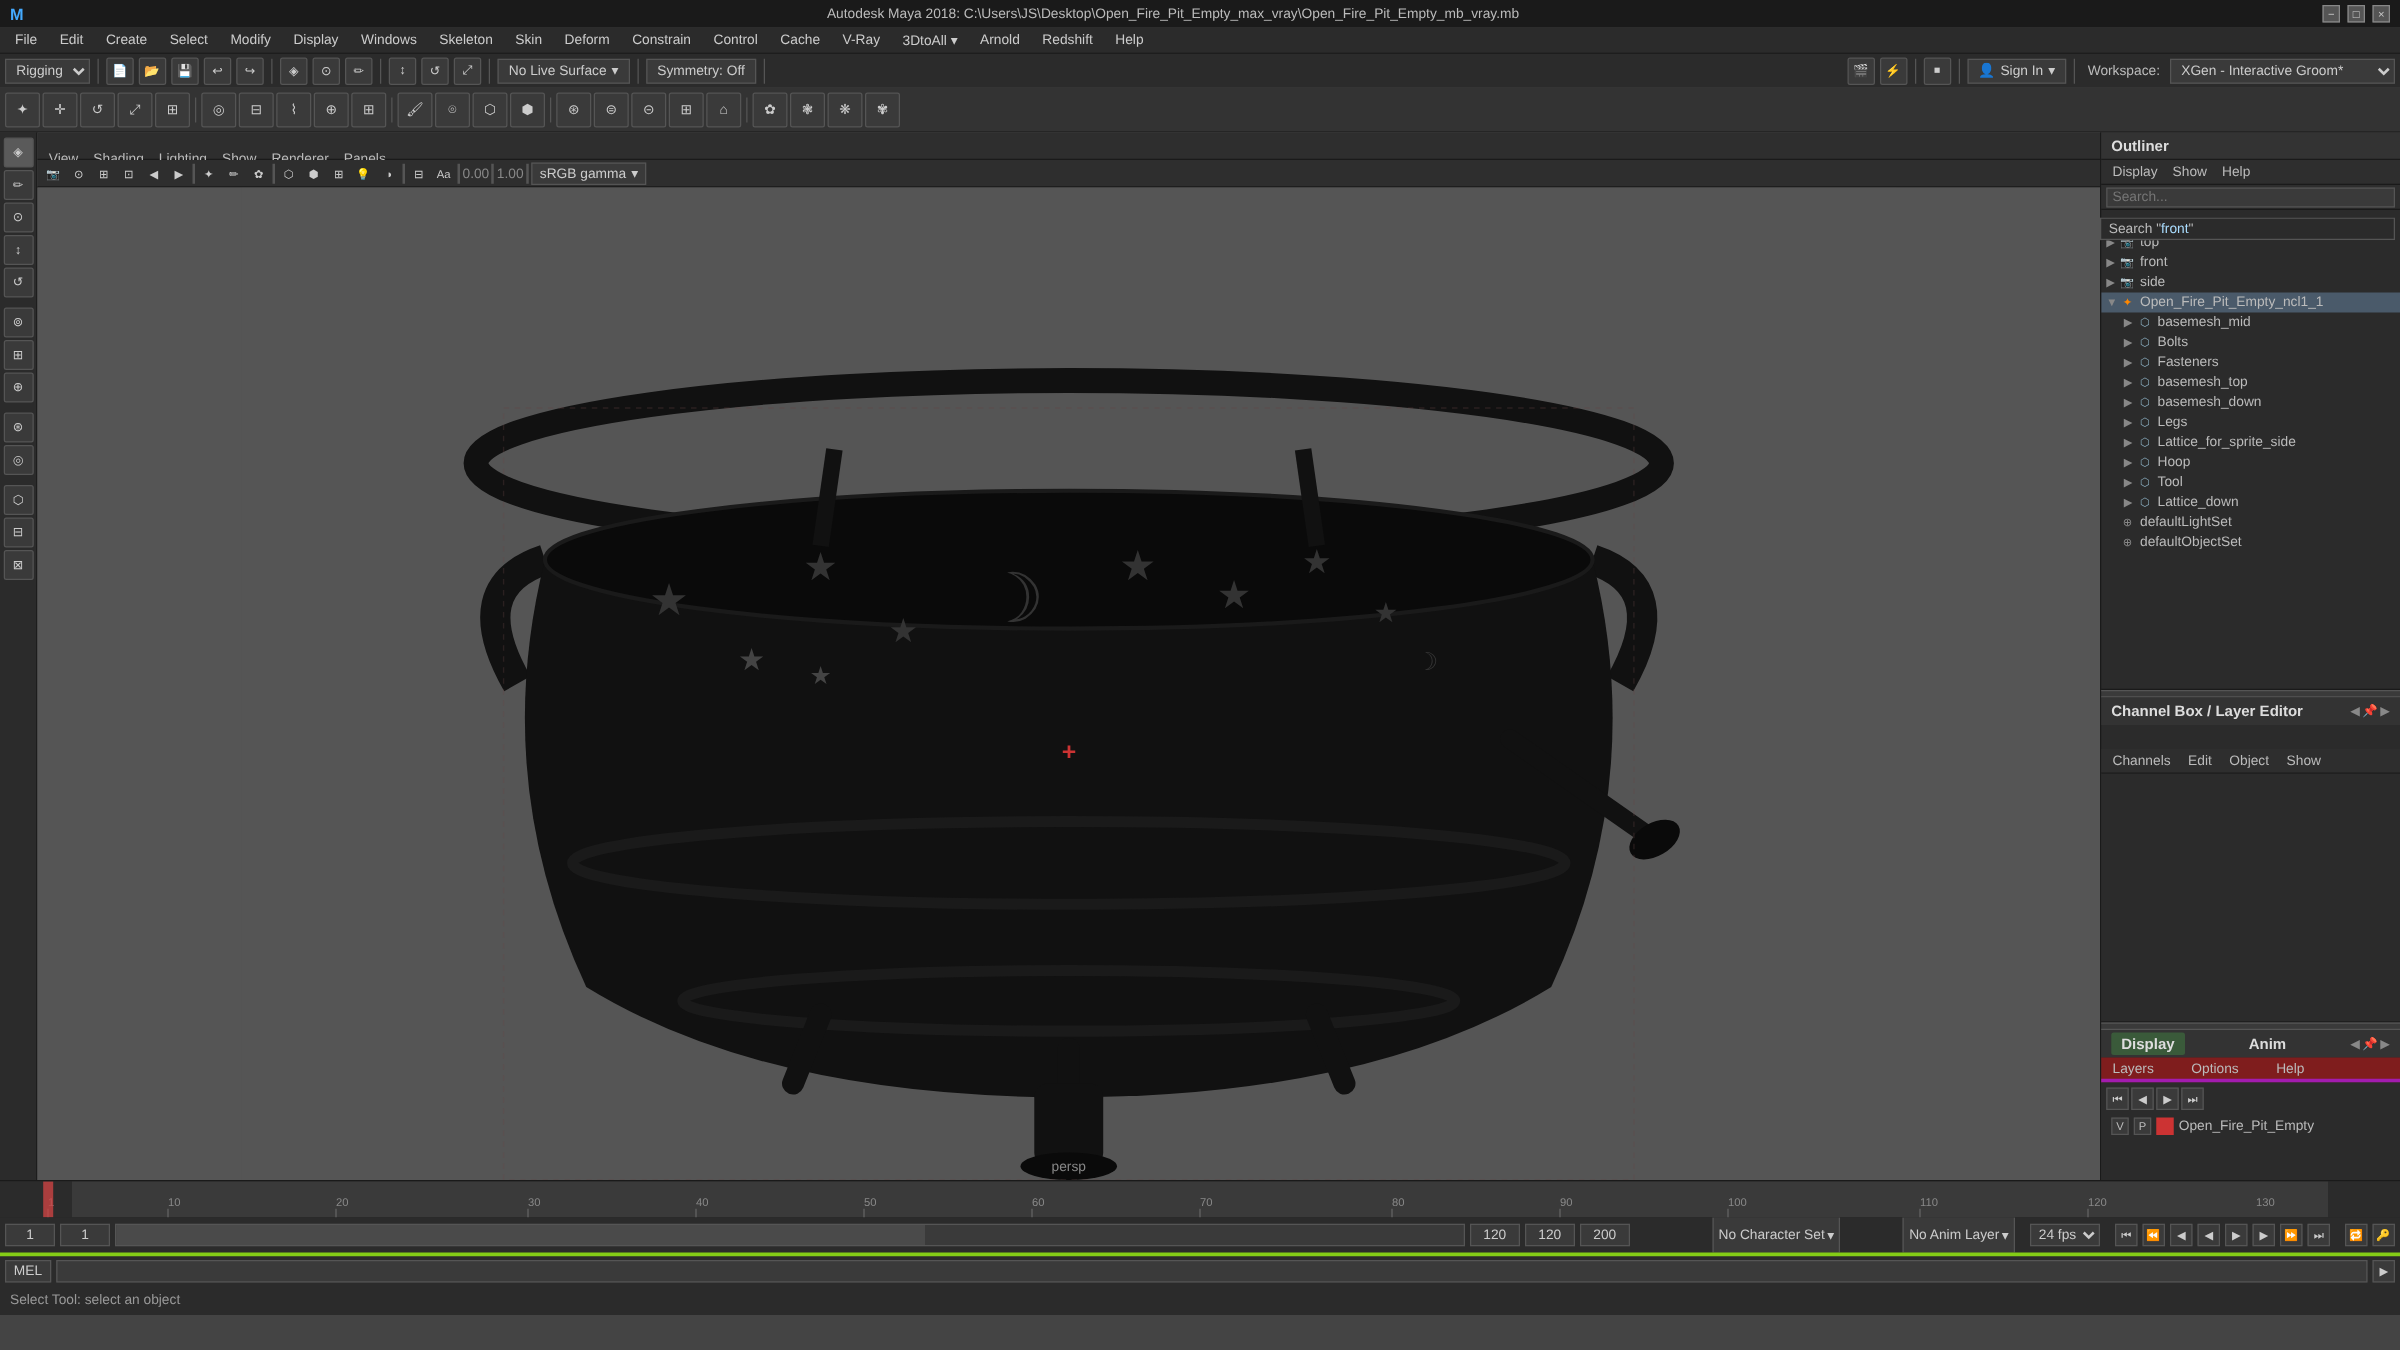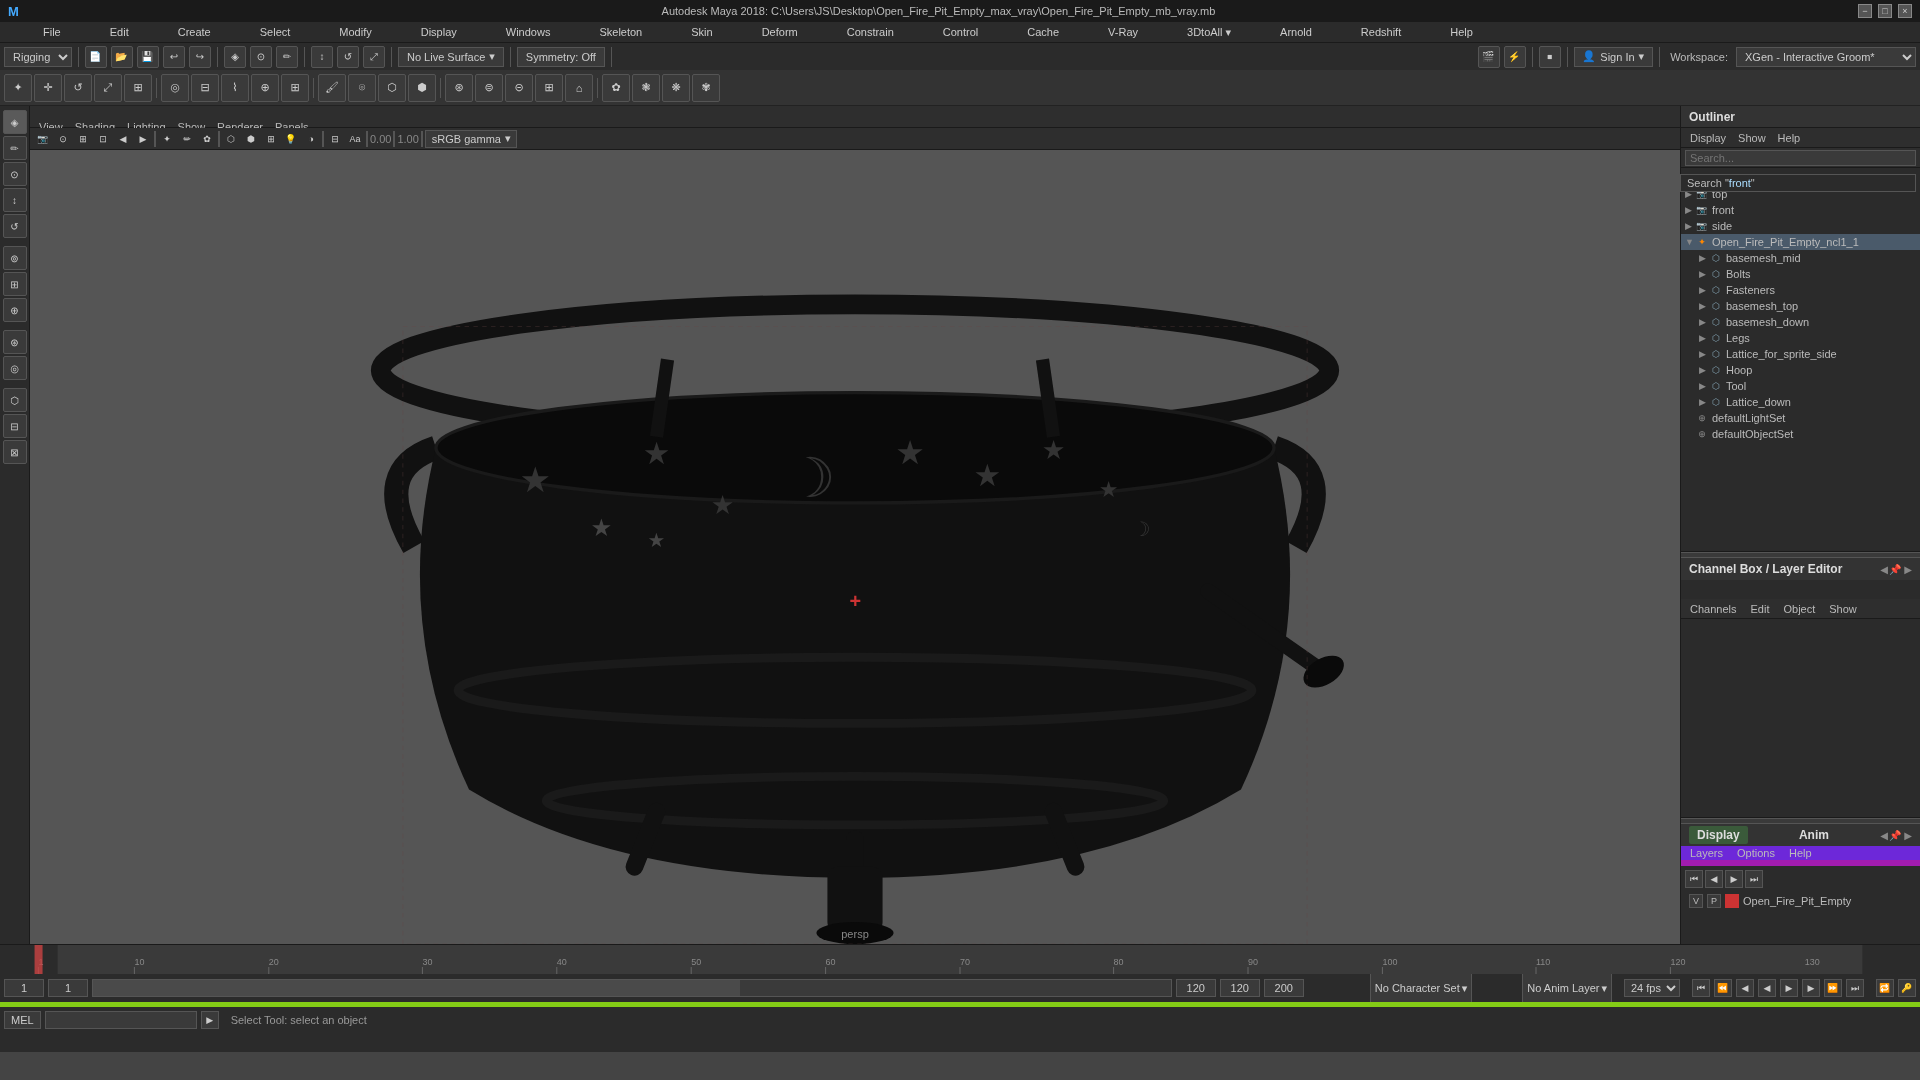--- a/index.html
+++ b/index.html
@@ -43,21 +43,20 @@
       display: flex;
       align-items: center;
       padding: 0 4px;
       gap: 2px;
     }
     .menu-item {
       padding: 2px 8px;
       cursor: pointer;
       color: #ccc;
       font-size: 11px;
-      margin-left: 31px;
     }
 
     
     #main-toolbar {
       height: 28px;
       background: #2b2b2b;
       display: flex;
       align-items: center;
       padding: 0 4px;
       gap: 4px;
@@ -318,26 +317,26 @@
       height: 22px;
       background: #333;
       display: flex;
       align-items: center;
       justify-content: space-between;
       padding: 0 8px;
     }
     .dp-title { color: #ddd; font-size: 12px; font-weight: bold; }
     #display-panel-menu {
       height: 20px;
-      background: #6d28d9;
-      display: flex;
-      align-items: center;
-      gap: 4px;
-      padding: 0 4px;
-      border-bottom: 6px solid #a21caf;
+      background: #7f1d1d;
+      display: flex;
+      align-items: center;
+      gap: 20px;
+      padding: 0 4px;
+      border-bottom: 3px solid #a21caf;
     }
     #display-panel-content {
       flex: 1;
       background: #2b2b2b;
       padding: 4px;
     }
     .layer-item {
       display: flex;
       align-items: center;
       gap: 4px;
@@ -387,23 +386,23 @@
       border: 1px solid #555;
       color: #ccc;
       font-size: 11px;
       padding: 0 2px;
     }
 
     
     #status-bar {
       height: 50px;
       background: #2b2b2b;
-      border-top: 5px solid #84cc16;
-      display: flex;
-      flex-direction: row;
+      border-top: 3px solid #84cc16;
+      display: flex;
+      flex-direction: column;
     }
     #status-top {
       height: 25px;
       display: flex;
       align-items: center;
       padding: 0 4px;
       gap: 4px;
     }
     .mel-label {
       background: #3a3a3a;

